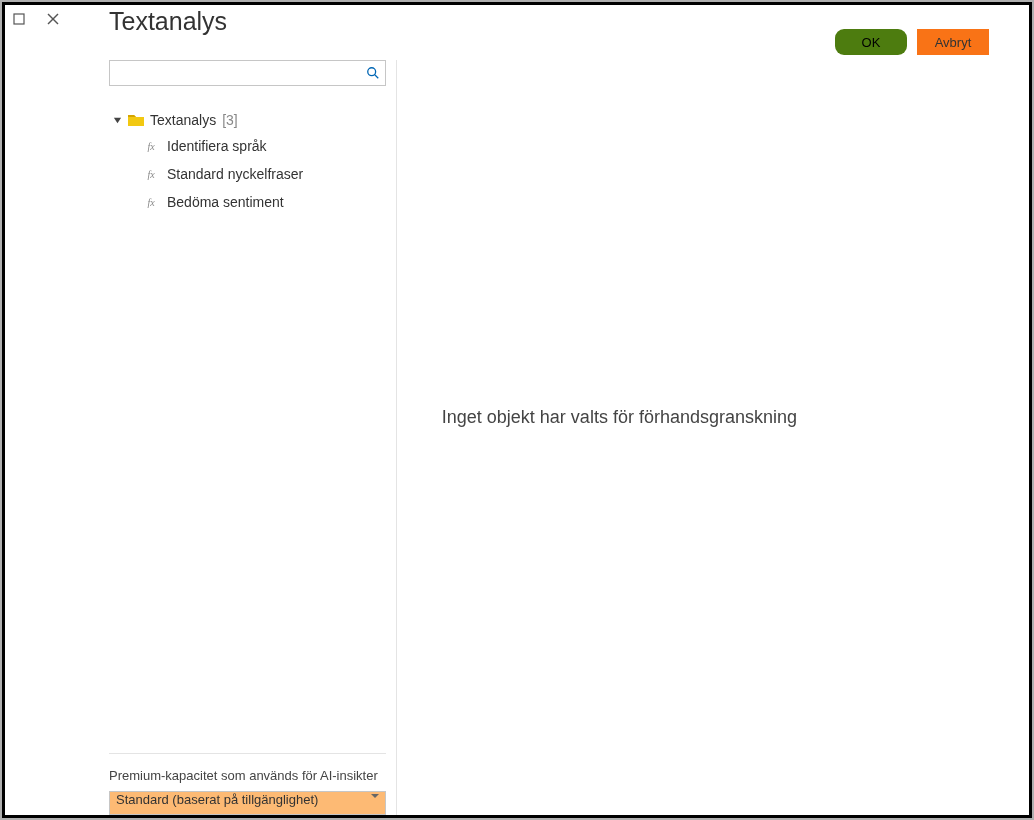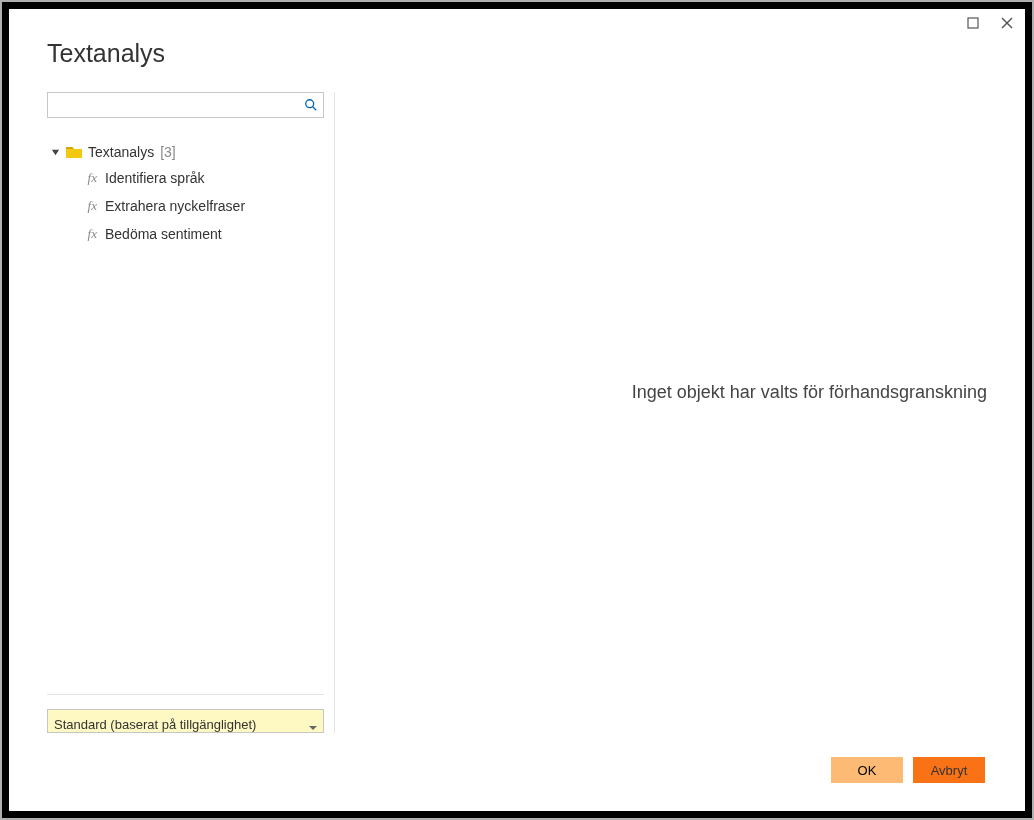--- a/index.html
+++ b/index.html
@@ -8,24 +8,24 @@
       font-family: 'Segoe UI', Tahoma, sans-serif;
       background: #afafaf;
       display: flex;
       align-items: center;
       justify-content: center;
     }
     .window {
       width: 1030px;
       height: 816px;
       background: #fff;
-      border: 7px solid #000000;
+      border: 3px solid #000000;
       position: relative;
       display: flex;
-      flex-direction: column;
+      flex-direction: row;
     }
     .titlebar {
       height: 28px;
       display: flex;
       justify-content: flex-end;
       align-items: center;
       padding-right: 4px;
       gap: 6px;
     }
     .titlebar-btn {
@@ -105,43 +105,43 @@
     .tree-item {
       display: flex;
       align-items: center;
       gap: 8px;
       padding: 6px 0 6px 34px;
       cursor: pointer;
     }
     .fx-icon {
       font-family: Georgia, 'Times New Roman', serif;
       font-style: italic;
-      font-size: 13px;
+      font-size: 10px;
       color: #888;
       width: 16px;
-      text-align: right;
+      text-align: center;
     }
     .panel-footer {
       margin-top: 12px;
       border-top: 1px solid #e4e4e4;
       padding-top: 14px;
       font-size: 13px;
     }
     .panel-footer-label {
       color: #444;
       margin-bottom: 8px;
       font-size: 13px;
     }
     .dropdown {
       width: 100%;
       height: 24px;
       border: 1px solid #c6c6c6;
-      background: #fef9c3;
-      display: flex;
-      align-items: flex-end;
+      background: #fdba74;
+      display: flex;
+      align-items: flex-start;
       justify-content: space-between;
       padding: 0 6px 0 6px;
       font-size: 13px;
       color: #333;
       cursor: pointer;
     }
     .dropdown .dd-caret svg { width: 8px; height:8px; color:#666; display:block;}
     .right-panel {
       flex: 1;
       display: flex;
@@ -165,22 +165,23 @@
     .btn {
       min-width: 72px;
       height: 26px;
       border: 1px solid transparent;
       font-size: 13px;
       cursor: pointer;
       font-family: inherit;
       padding: 0 14px;
     }
     .btn-primary {
-      background: #fdba74;
+      background: #4d7c0f;
       color: #000;
+      border-radius: 9px;
     }
     .btn-secondary {
       background: #f97316;
       color: #333;
     }
   </style>
 </head>
 <body>
 
 <div class="window">
@@ -231,29 +232,30 @@
             <span>Textanalys</span>
             <span class="count">[3]</span>
           </div>
 
           <div class="tree-item">
             <span class="fx-icon">fx</span>
             <span>Identifiera språk</span>
           </div>
           <div class="tree-item">
             <span class="fx-icon">fx</span>
-            <span>Extrahera nyckelfraser</span>
+            <span>Standard nyckelfraser</span>
           </div>
           <div class="tree-item">
             <span class="fx-icon">fx</span>
             <span>Bedöma sentiment</span>
           </div>
         </div>
 
         <div class="panel-footer">
+          <div class="panel-footer-label">Premium-kapacitet som används för AI-insikter</div>
           <div class="dropdown">
             <span>Standard (baserat på tillgänglighet)</span>
             <span class="dd-caret">
               <svg viewBox="0 0 8 8">
                   <polygon points="0,2 8,2 4,6" fill="currentColor"></polygon>
                 </svg>
             </span>
           </div>
         </div>
       </div>

